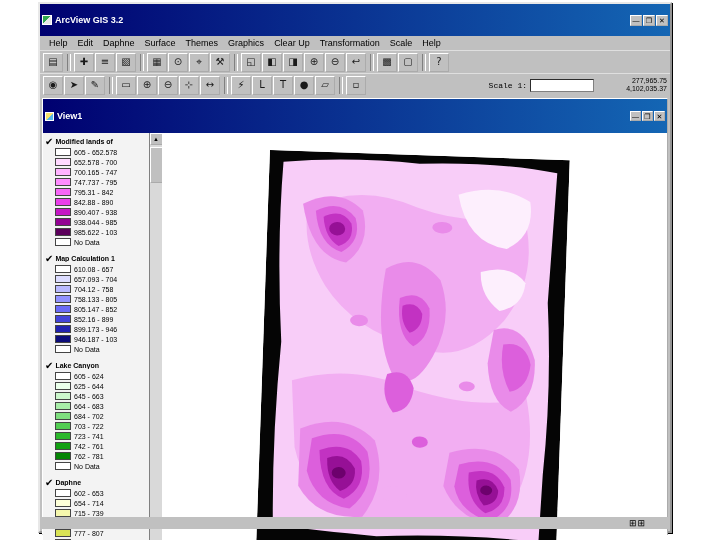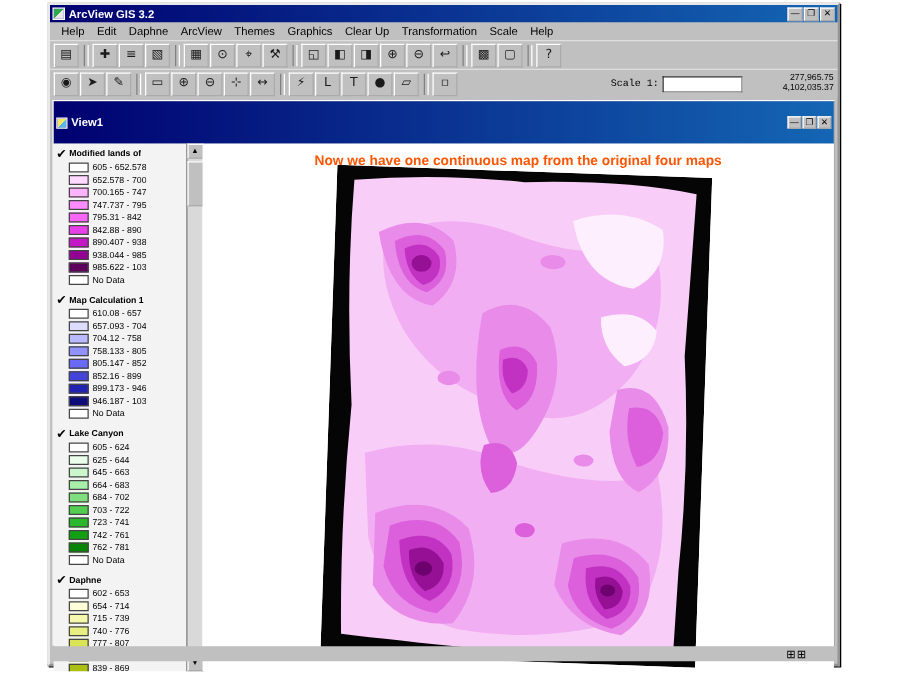--- a/index.html
+++ b/index.html
@@ -9,21 +9,21 @@
   .slide { position: relative; width: 720px; height: 540px; background: #ffffff; }
 
   .app-window {
     position: absolute; left: 38px; top: 2px; width: 634px; height: 531px;
     background: #c0c0c0; border: 2px outset #e8e8e8;
     box-shadow: 1px 1px 0 #000;
   }
 
   
   .title-bar {
-    height: 14px; background: linear-gradient(90deg,#000070,#1466b4);
+    height: 32px; background: linear-gradient(90deg,#000070,#1466b4);
     display: flex; align-items: center; padding: 0 2px; color: #fff;
   }
   .app-icon { width: 10px; height: 10px; margin-right: 3px;
     background: linear-gradient(135deg,#2fa84f 50%, #e8e8e8 50%); border: 1px solid #fff; }
   .title-text { flex: 1; font-size: 9px; font-weight: bold; white-space: nowrap; }
   .win-btns { display: flex; gap: 1px; }
   .win-btn {
     width: 12px; height: 11px; background: #c0c0c0; border: 1px outset #fff;
     font-size: 7px; line-height: 9px; text-align: center; color: #000; cursor: default;
   }
@@ -102,21 +102,21 @@
         <button class="win-btn">—</button>
         <button class="win-btn">❐</button>
         <button class="win-btn">✕</button>
       </span>
     </div>
 
     <div class="menu-bar">
         <span class="menu-item">Help</span>
         <span class="menu-item">Edit</span>
         <span class="menu-item">Daphne</span>
-        <span class="menu-item">ArcView</span>
+        <span class="menu-item">Surface</span>
         <span class="menu-item">Themes</span>
         <span class="menu-item">Graphics</span>
         <span class="menu-item">Clear Up</span>
         <span class="menu-item">Transformation</span>
         <span class="menu-item">Scale</span>
         <span class="menu-item">Help</span>
       </div>
 
     <div class="toolbar">
         <button class="tb-btn">▤</button>
@@ -359,21 +359,20 @@
 
           <div class="legend-scrollbar">
             <button class="sb-btn">▲</button>
             <span class="sb-track">
               <span class="sb-thumb"></span>
             </span>
             <button class="sb-btn">▼</button>
           </div>
 
           <div class="map-area">
-            <div class="annotation" style="color: rgb(255, 85, 0);">Now we have one continuous map from the original four maps</div>
 
             <div class="map-wrapper">
               <svg viewBox="0 0 300 410" preserveAspectRatio="none">
 
                 <rect x="0" y="0" width="300" height="410" fill="#050505"></rect>
 
                 <path d="M14,12 Q80,4 150,9 Q230,4 288,14 L283,150 Q290,240 284,330 L282,400 Q200,394 120,400 Q60,396 16,392 Q12,300 18,200 Q10,100 14,12 Z" fill="#f8cdf8"></path>
 
                 <path d="M40,60 Q90,30 150,55 Q210,75 255,55 Q275,120 240,170 Q200,220 150,200 Q90,185 60,140 Q35,100 40,60 Z" fill="#f2aef2"></path>
                 <path d="M30,240 Q90,220 150,245 Q220,265 265,250 Q280,320 250,370 Q180,395 110,385 Q50,370 35,310 Z" fill="#f2aef2"></path>

